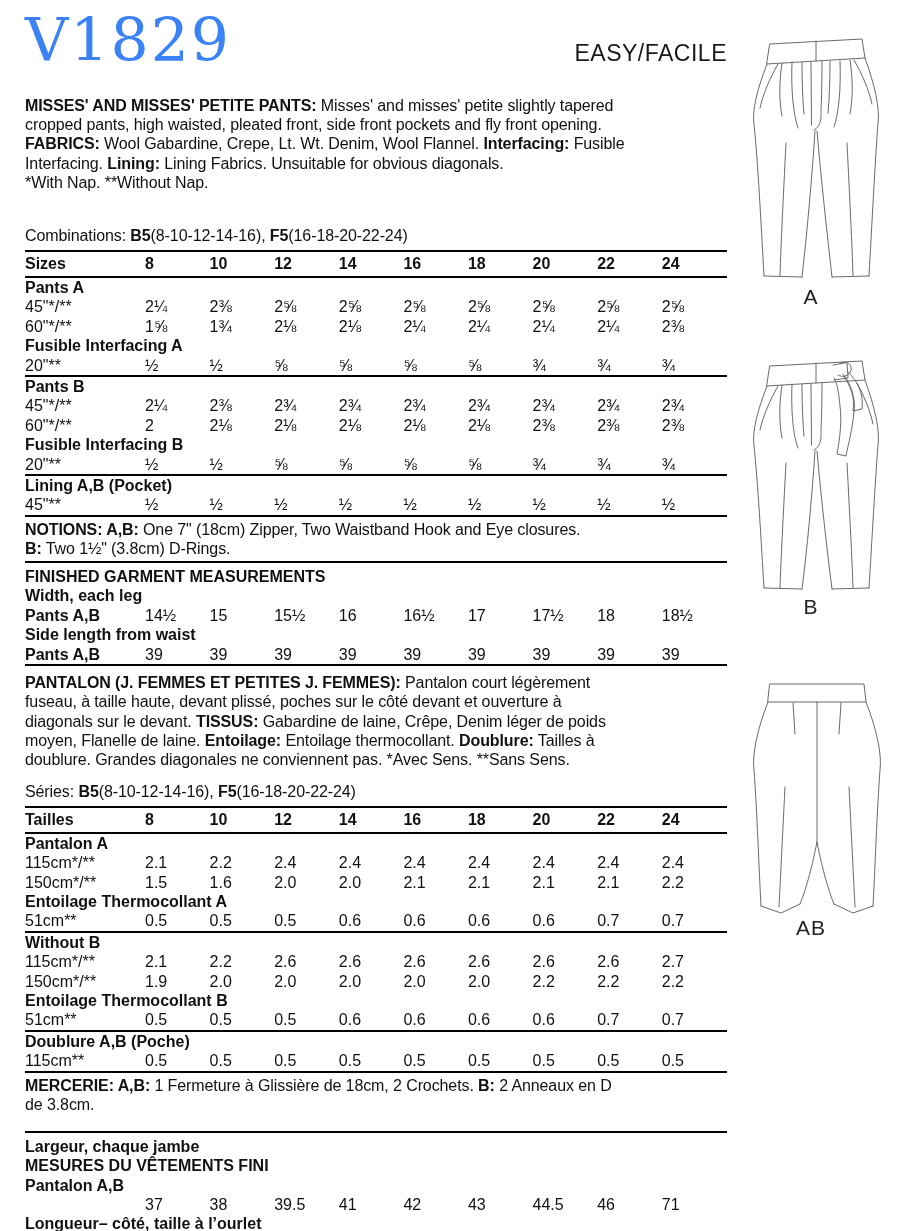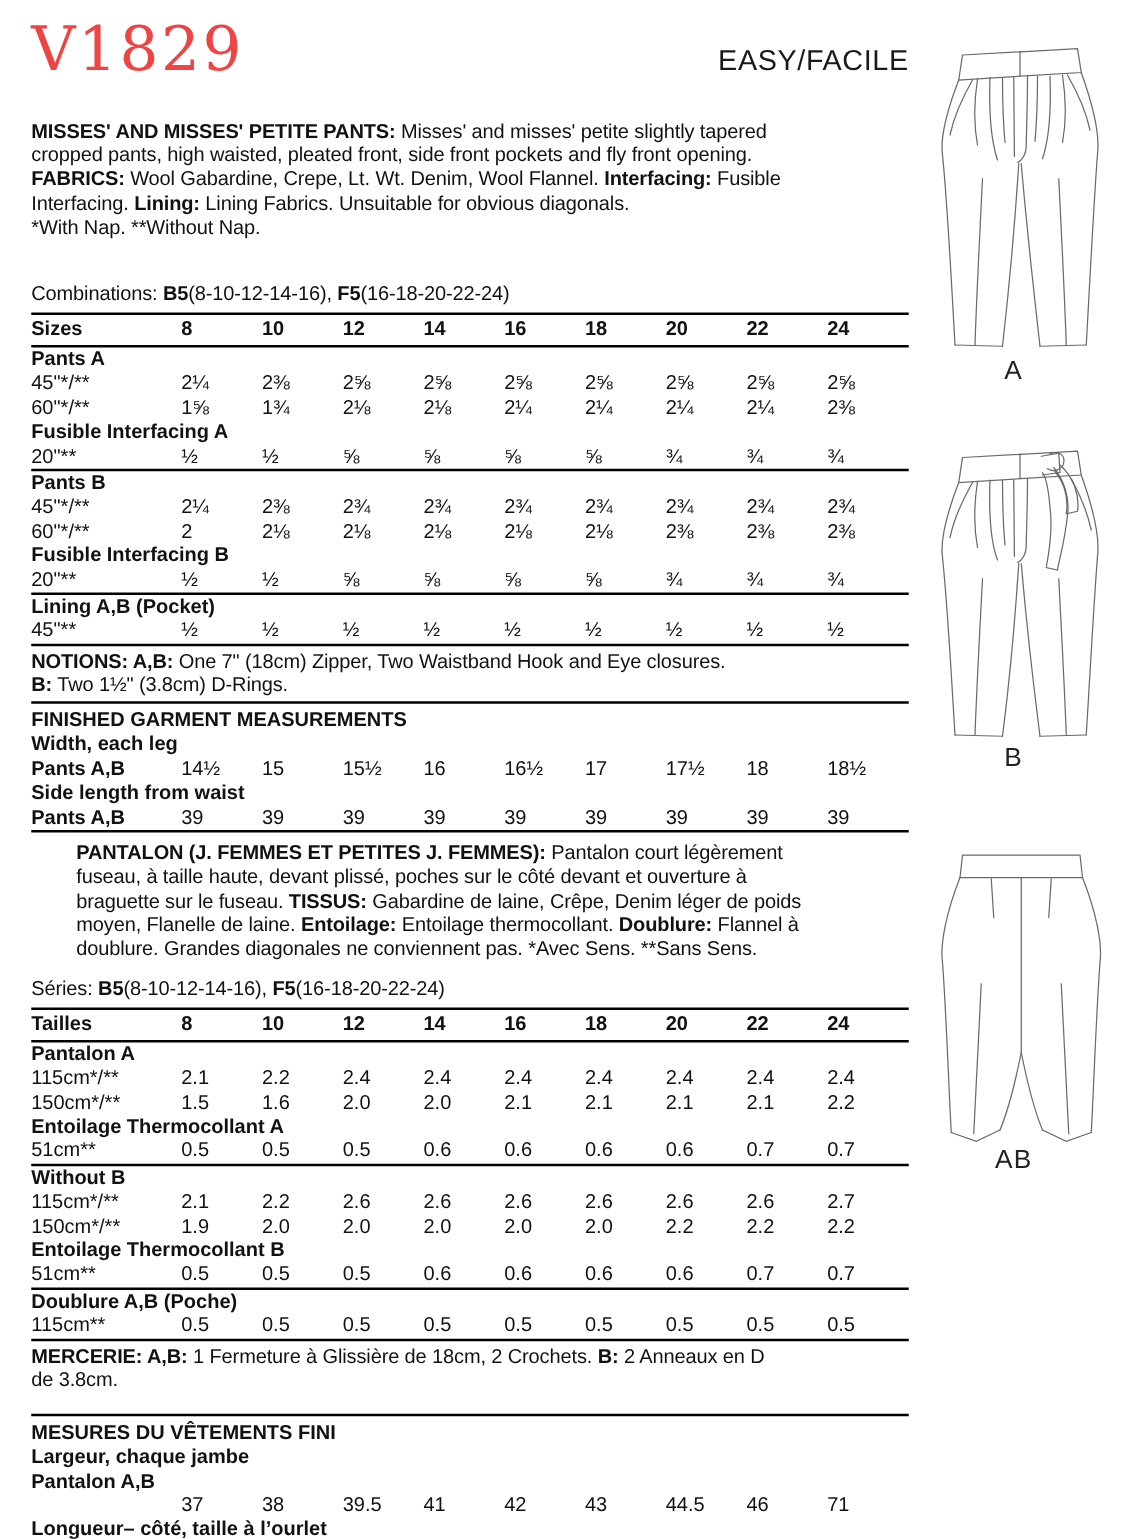--- a/index.html
+++ b/index.html
@@ -8,36 +8,36 @@
     background:#ffffff;color:#111111;
     font-family:"Liberation Sans","DejaVu Sans",sans-serif;
     font-size:16px;
     -webkit-font-smoothing:antialiased;
   }
   .b{font-weight:bold;}
   .content{position:absolute;left:25px;top:0;width:702px;}
   .masthead{display:flex;justify-content:space-between;align-items:baseline;padding-top:8px;height:72px;}
   .pattern-number{
     font-family:"DejaVu Serif","Liberation Serif",serif;
-    font-size:49px;line-height:64px;letter-spacing:2px;color:#ef4444;
+    font-size:60px;line-height:64px;letter-spacing:2px;color:#3b82f6;
   }
   .difficulty{font-size:23px;letter-spacing:0.5px;color:#1a1a1a;text-align:right;}
   .para{letter-spacing:-0.1px;}
   .para .rl{line-height:19.2px;white-space:nowrap;}
   .desc-en{margin-top:16px;}
   .combos{margin-top:34px;}
   .combos .rl{line-height:20px;}
   .tbl{margin-top:4px;}
   .trow{display:grid;grid-template-columns:120px repeat(9,64.6px);line-height:19.4px;}
   .trow .sec{grid-column:1 / -1;}
   .thead{line-height:24px;}
   .hr{height:2px;background:#000;}
   .notions{margin-top:3px;border-bottom:2px solid #000;padding-bottom:2px;}
   .notions .rl,.mercerie .rl{line-height:19.6px;white-space:nowrap;}
-  .desc-fr{margin-top:7px;margin-left:36px;}
+  .desc-fr{margin-top:7px;}
   .series{margin-top:13px;}
   .series .rl{line-height:19.6px;}
   .mercerie{margin-top:3px;border-bottom:2px solid #000;padding-bottom:16px;}
   .figures{position:absolute;left:737px;top:0;width:163px;height:1231px;}
   .fig{position:absolute;left:0;width:160px;text-align:center;}
   .fig svg{display:block;}
   .fig-a{top:28px;}
   .fig-b{top:350px;}
   .fig-ab{top:672px;}
   .fig-label{font-size:21px;color:#222;letter-spacing:1px;margin-top:2px;padding-right:12px;}
@@ -221,22 +221,22 @@
         <div class="val">39</div>
         <div class="val">39</div>
         <div class="val">39</div>
       </div>
       <div class="hr"></div>
     </div>
 
   <div class="para desc-fr">
       <div class="rl"><span class="b">PANTALON (J. FEMMES ET PETITES J. FEMMES):</span><span> Pantalon court légèrement</span></div>
       <div class="rl"><span>fuseau, à taille haute, devant plissé, poches sur le côté devant et ouverture à</span></div>
-      <div class="rl"><span>braguette sur le fuseau. </span><span class="b">TISSUS:</span><span> Gabardine de laine, Crêpe, Denim léger de poids</span></div>
-      <div class="rl"><span>moyen, Flanelle de laine. </span><span class="b">Entoilage:</span><span> Entoilage thermocollant. </span><span class="b">Doublure:</span><span> Flannel à</span></div>
+      <div class="rl"><span>diagonals sur le devant. </span><span class="b">TISSUS:</span><span> Gabardine de laine, Crêpe, Denim léger de poids</span></div>
+      <div class="rl"><span>moyen, Flanelle de laine. </span><span class="b">Entoilage:</span><span> Entoilage thermocollant. </span><span class="b">Doublure:</span><span> Tailles à</span></div>
       <div class="rl"><span>doublure. Grandes diagonales ne conviennent pas. *Avec Sens. **Sans Sens.</span></div>
     </div>
 
   <div class="para series">
       <div class="rl"><span>Séries: </span><span class="b">B5</span><span>(8-10-12-14-16), </span><span class="b">F5</span><span>(16-18-20-22-24)</span></div>
     </div>
 
   <div class="tbl metric-table">
       <div class="hr"></div>
       <div class="trow thead">
@@ -356,24 +356,24 @@
       <div class="hr"></div>
     </div>
 
   <div class="para mercerie">
       <div class="rl"><span class="b">MERCERIE: A,B:</span><span> 1 Fermeture à Glissière de 18cm, 2 Crochets. </span><span class="b">B:</span><span> 2 Anneaux en D</span></div>
       <div class="rl"><span>de 3.8cm.</span></div>
     </div>
 
   <div class="tbl mesures-table">
       <div class="trow">
+        <div class="sec b">Largeur, chaque jambe</div>
+      </div>
+      <div class="trow">
         <div class="sec b">MESURES DU VÊTEMENTS FINI</div>
-      </div>
-      <div class="trow">
-        <div class="sec b">Largeur, chaque jambe</div>
       </div>
       <div class="trow">
         <div class="sec b">Pantalon A,B</div>
       </div>
       <div class="trow">
         <div class="lbl"></div>
         <div class="val">37</div>
         <div class="val">38</div>
         <div class="val">39.5</div>
         <div class="val">41</div>

